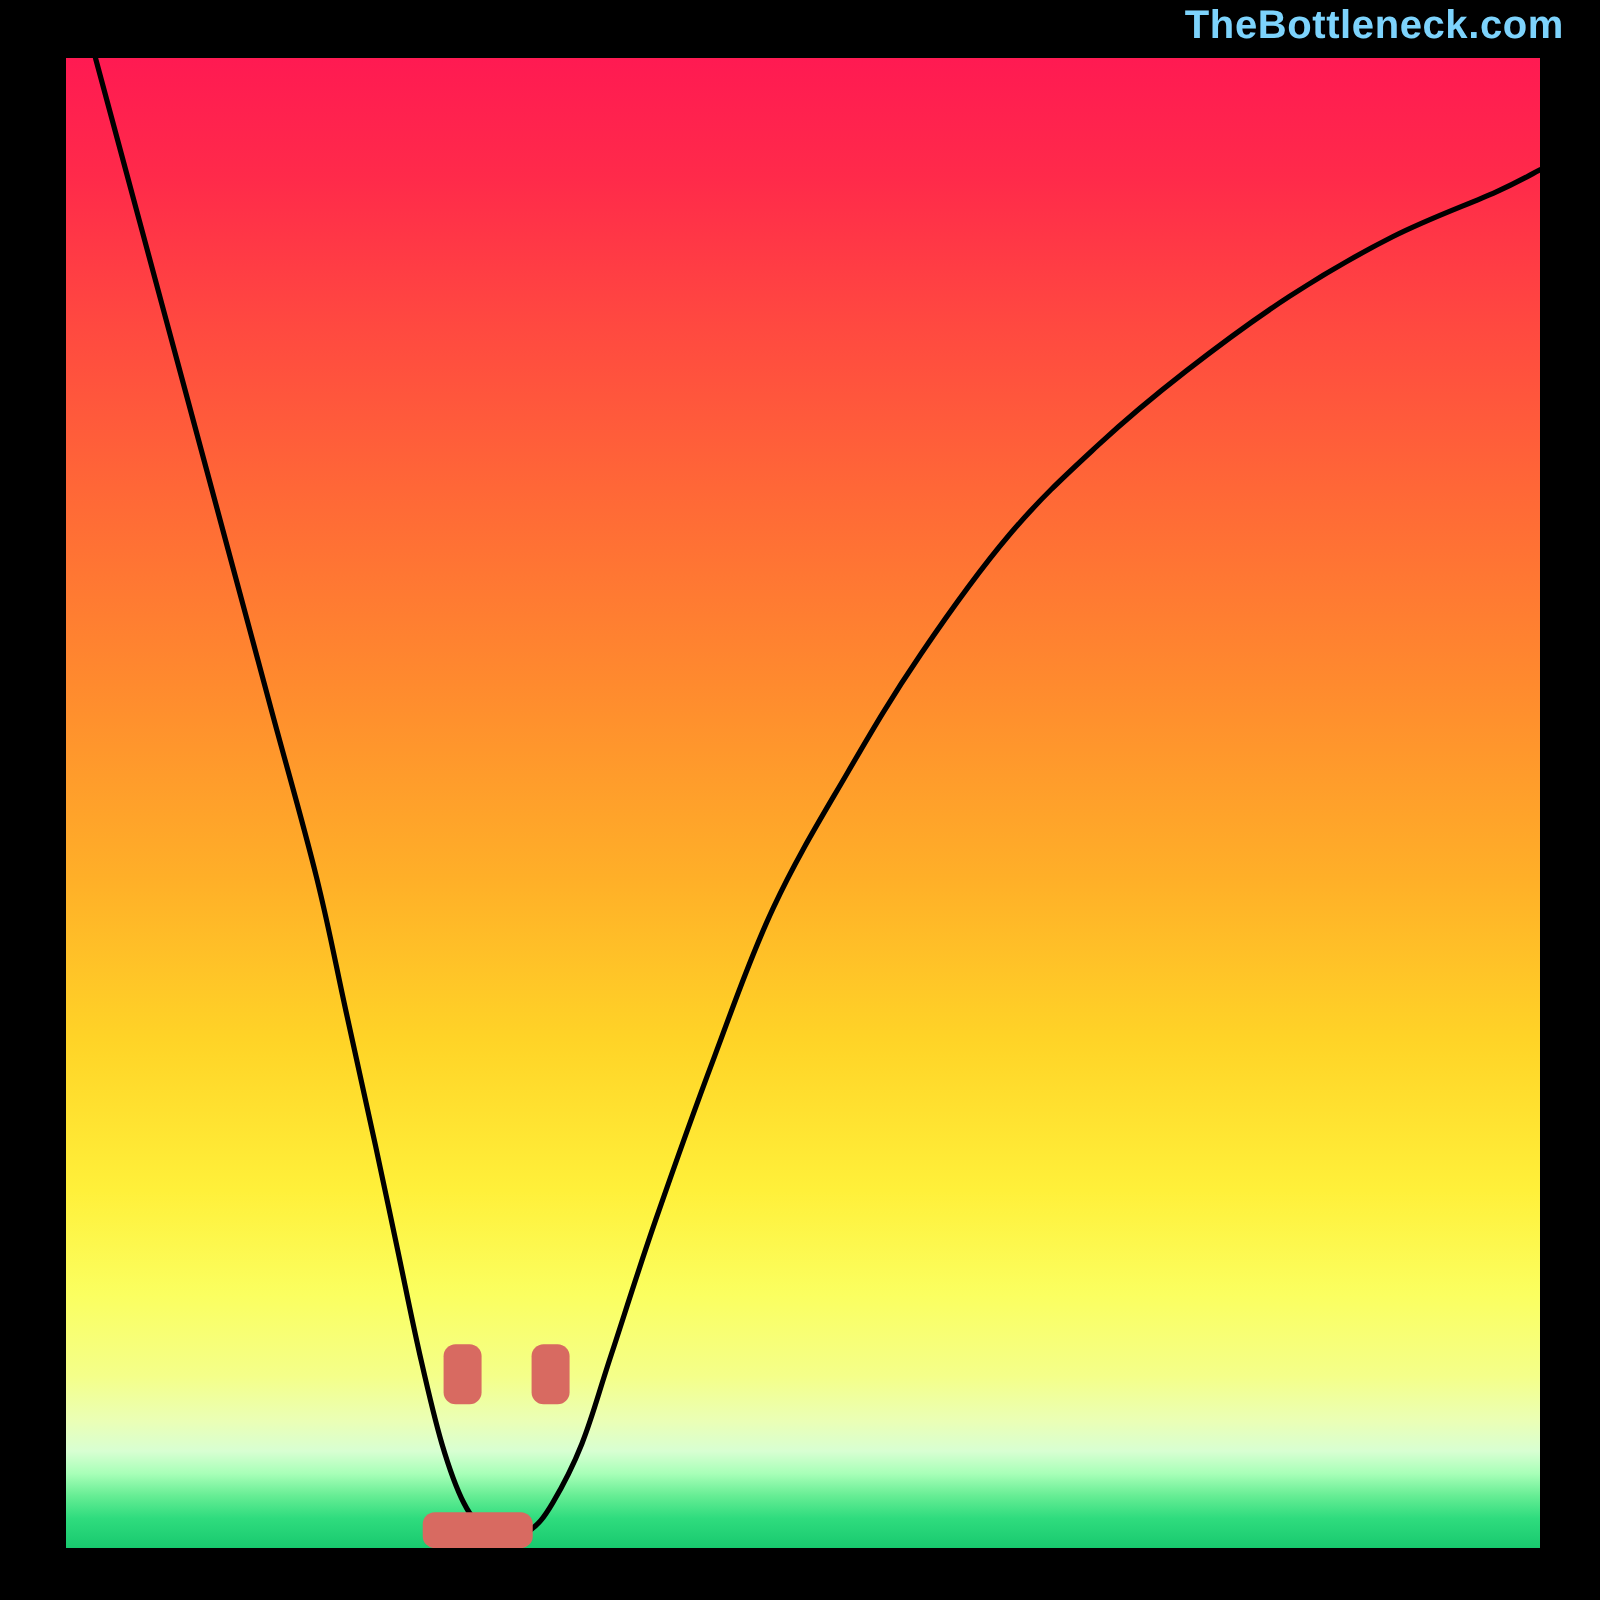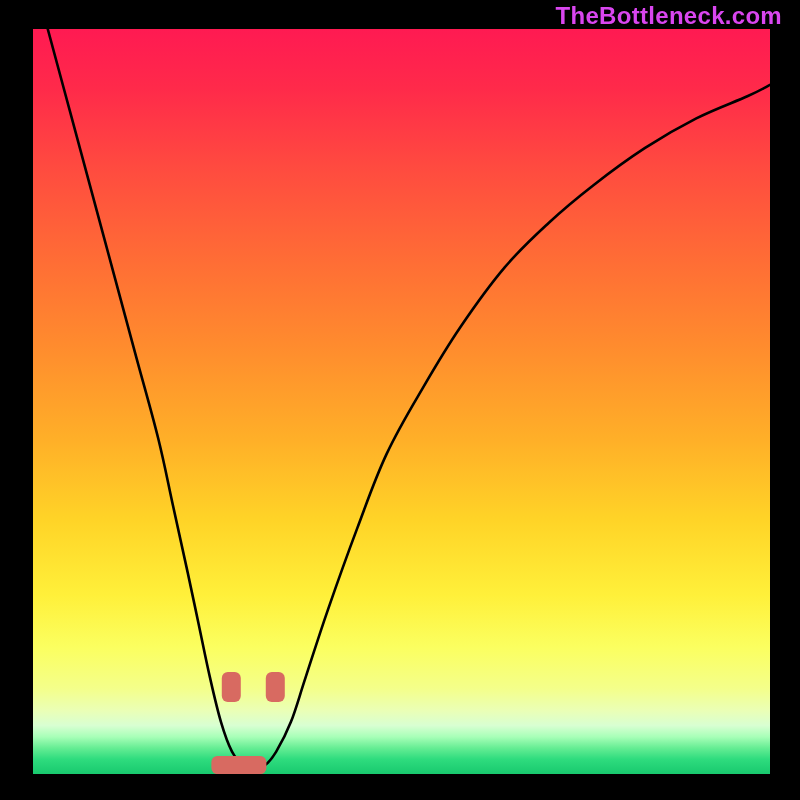--- a/index.html
+++ b/index.html
@@ -8,22 +8,22 @@
     height: 800px;
     background: #000;
     position: relative;
     font-family: Arial, Helvetica, sans-serif;
     overflow: hidden;
   }
   .watermark {
     position: absolute;
     top: 2px;
     right: 18px;
-    color: #d946ef;
-    font-size: 24px;
+    color: #7dd3fc;
+    font-size: 20px;
     font-weight: bold;
     letter-spacing: 0.3px;
     z-index: 10;
   }
   .plot {
     position: absolute;
     left: 33px;
     top: 29px;
     width: 737px;
     height: 745px;

